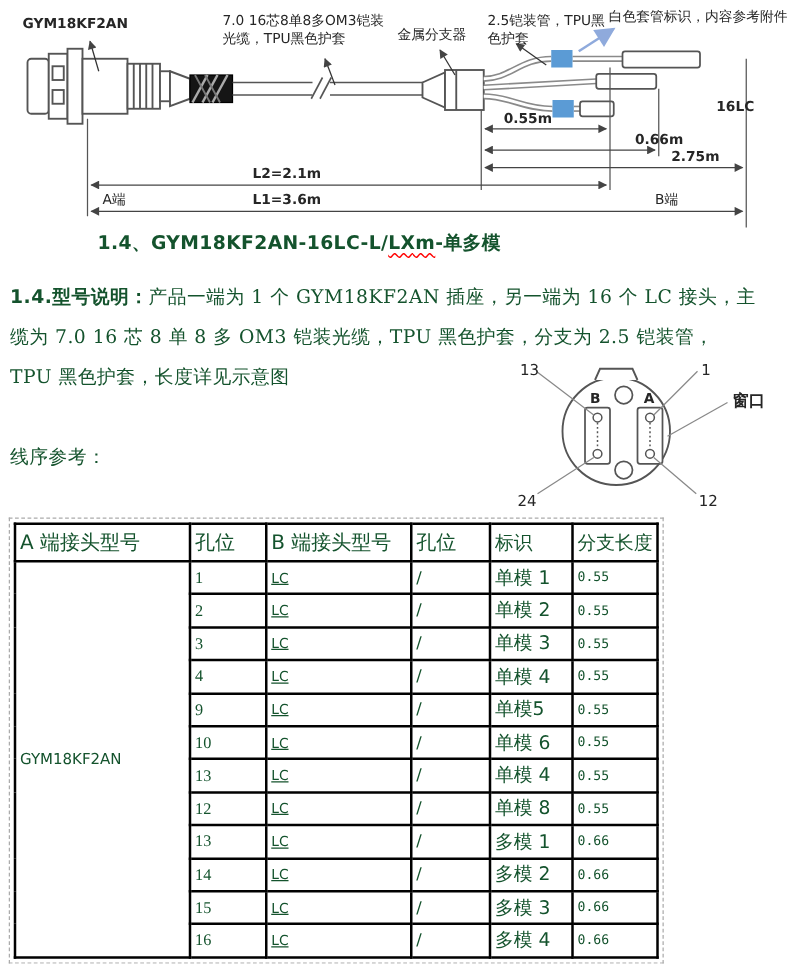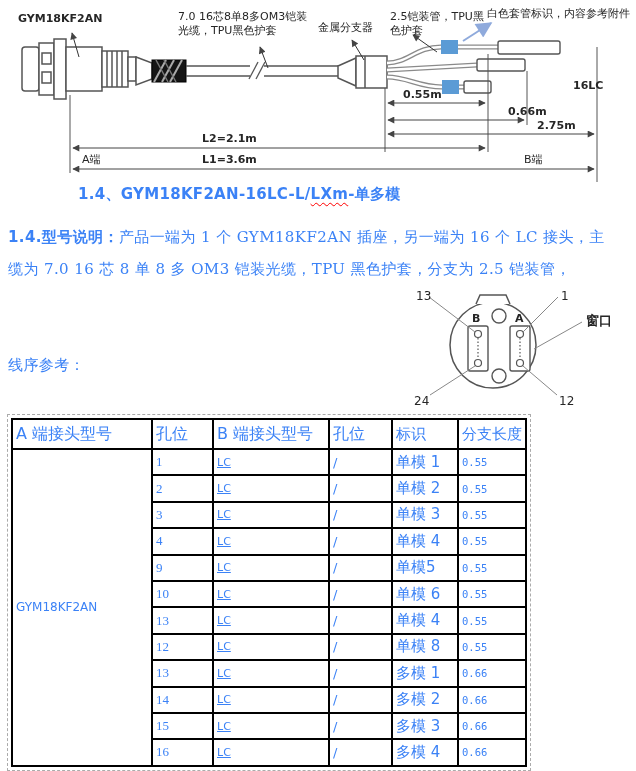--- a/index.html
+++ b/index.html
@@ -1,17 +1,17 @@
 <!DOCTYPE html>
 <html><head>
 <meta charset="utf-8">
 <style>
   html,body{margin:0;padding:0;background:#fff;}
   #page{position:relative;width:636px;height:771px;background:#fff;overflow:hidden;
-        font-family:"DejaVu Sans","Liberation Sans",sans-serif;color:#3b82f6;}
+        font-family:"DejaVu Sans","Liberation Sans",sans-serif;color:#14532d;}
   svg text{font-family:"DejaVu Sans","Liberation Sans",sans-serif;fill:#262626;}
   .abs{position:absolute;}
   .doc-heading{position:absolute;left:78px;top:185px;font-size:15px;font-weight:bold;
                letter-spacing:.3px;white-space:nowrap;}
   .wavy{text-decoration:underline;text-decoration-style:wavy;text-decoration-color:#ff0000;
         text-decoration-thickness:1px;text-underline-offset:3px;text-align:right;}
   .body-line{position:absolute;left:8px;font-size:15px;white-space:nowrap;letter-spacing:.4px;
              font-family:"DejaVu Serif","Liberation Serif",serif;}
   .body-line b{font-family:"DejaVu Sans","Liberation Sans",sans-serif;}
   .doc-table{position:absolute;left:11px;top:418px;border-collapse:collapse;table-layout:fixed;
@@ -152,20 +152,21 @@
   </svg>
 
   <div class="doc-heading">
     <span>1.4、GYM18KF2AN-16LC-L/</span><span class="wavy">LXm</span><span>-单多模</span>
   </div>
 
   <div class="body-line" style="top:228px;">
     <b>1.4.型号说明：</b><span>产品一端为 1 个 GYM18KF2AN 插座，另一端为 16 个 LC 接头，主</span>
   </div>
   <div class="body-line" style="top:260px;">缆为 7.0  16 芯 8 单 8 多 OM3 铠装光缆，TPU 黑色护套，分支为 2.5 铠装管，</div>
+  <div class="body-line" style="top:292px;">TPU 黑色护套，长度详见示意图</div>
   <div class="body-line" style="top:356px;">线序参考：</div>
 
   <svg class="abs" style="left:412px;top:282px;" width="224" height="132" viewBox="0 0 224 132">
     <circle cx="81" cy="63" r="43" fill="#fff" stroke="#555" stroke-width="1.5"></circle>
     <path d="M64,22 L68,13 L94,13 L98,22" fill="#fff" stroke="#555" stroke-width="1.5"></path>
     <g stroke="#555" stroke-width="1.4" fill="#fff">
       <rect x="56" y="44" width="20" height="45" rx="2"></rect>
       <rect x="98" y="44" width="20" height="45" rx="2"></rect>
     </g>
     <g stroke="#555" stroke-width="1.2" fill="#fff">

